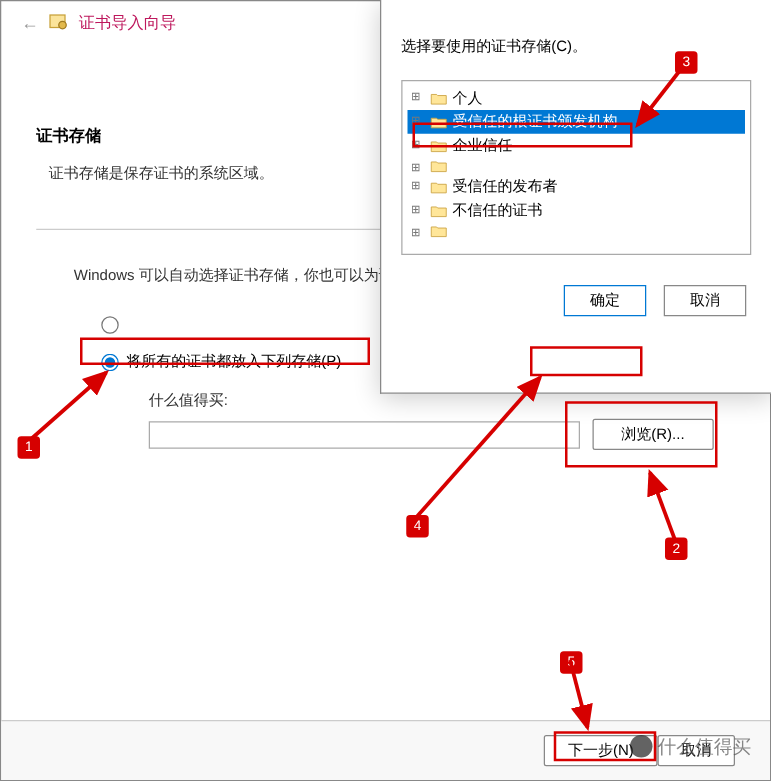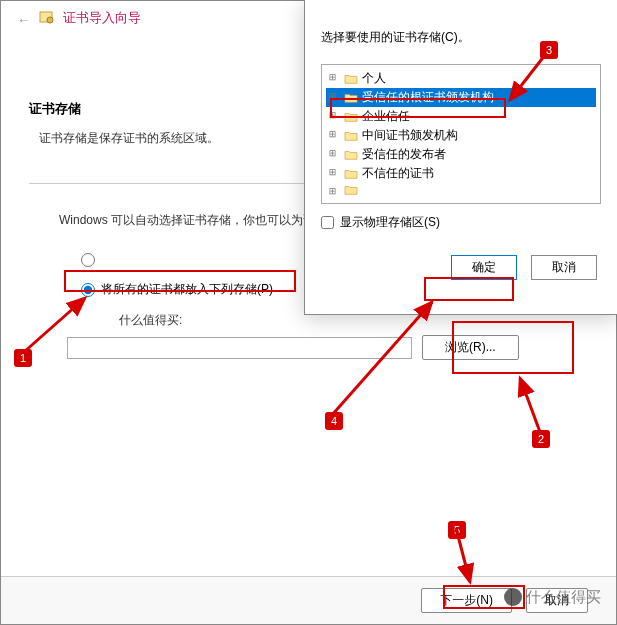--- a/index.html
+++ b/index.html
@@ -16,25 +16,25 @@
     .section-title { font-weight: 600; font-size: 13px; margin: 45px 0 12px 0; color: #000; }
     .section-sub { color: #333; margin-bottom: 36px; margin-left: 10px; }
     .sep { border: none; border-top: 1px solid #ccc; margin: 10px 0 28px 0; }
     .section-para { color: #333; margin-left: 30px; margin-bottom: 24px; }
 
     .radio-row { display: flex; align-items: center; gap: 6px; margin-left: 52px; margin-bottom: 14px; }
     .radio-row input[type=radio] { width: 14px; height: 14px; accent-color: #0078d4; }
     .radio-row label { color: #000; }
 
     .store-label { margin-left: 90px; margin-top: 10px; color: #333; }
-    .store-input-row { display: flex; align-items: center; gap: 10px; margin-left: 38px; margin-top: 6px; }
+    .store-input-row { display: flex; align-items: center; gap: 10px; margin-left: 90px; margin-top: 6px; }
     .store-input { width: 345px; height: 22px; border: 1px solid #aaa; background: #fff; padding: 2px 4px; }
     .browse-btn { padding: 3px 22px; border: 1px solid #888; background: #fff; border-radius: 2px; cursor: pointer; font-size: 12px; }
 
-    .wizard-footer { position: absolute; left: 0; right: 0; bottom: 0; height: 48px; border-top: 1px solid #ccc; display: flex; justify-content: flex-end; align-items: center; gap: 14px; padding-right: 28px; background: #f8f8f8; }
+    .wizard-footer { position: absolute; left: 0; right: 0; bottom: 0; height: 48px; border-top: 1px solid #ccc; display: flex; justify-content: flex-end; align-items: center; padding-right: 28px; background: #f8f8f8; }
     .footer-btn { padding: 3px 18px; border: 1px solid #888; background: #fff; border-radius: 2px; cursor: pointer; font-size: 12px; }
 
     
     .hl { position: absolute; border: 2px solid #d60000; pointer-events: none; }
     .hl1 { left: 64px; top: 270px; width: 232px; height: 22px; }
     .hl-browse { left: 452px; top: 321px; width: 122px; height: 53px; }
     .hl-tree-item { left: 330px; top: 98px; width: 176px; height: 20px; }
     .hl-ok { left: 424px; top: 277px; width: 90px; height: 24px; }
     .hl-next { left: 443px; top: 585px; width: 82px; height: 24px; }
 
@@ -134,21 +134,20 @@
           <svg class="folder-icon" viewBox="0 0 16 14">
             <path d="M1 3 h5 l1 1 h8 v8 h-14 z" fill="#ffe699" stroke="#caa23f" stroke-width="0.8"></path>
           </svg>
           <span>企业信任</span>
         </div>
         <div class="tree-item">
           <span class="tree-plus">⊞</span>
           <svg class="folder-icon" viewBox="0 0 16 14">
             <path d="M1 3 h5 l1 1 h8 v8 h-14 z" fill="#ffe699" stroke="#caa23f" stroke-width="0.8"></path>
           </svg>
-          <span>中间证书颁发机构</span>
         </div>
         <div class="tree-item">
           <span class="tree-plus">⊞</span>
           <svg class="folder-icon" viewBox="0 0 16 14">
             <path d="M1 3 h5 l1 1 h8 v8 h-14 z" fill="#ffe699" stroke="#caa23f" stroke-width="0.8"></path>
           </svg>
           <span>受信任的发布者</span>
         </div>
         <div class="tree-item">
           <span class="tree-plus">⊞</span>
@@ -157,24 +156,20 @@
           </svg>
           <span>不信任的证书</span>
         </div>
         <div class="tree-item">
           <span class="tree-plus">⊞</span>
           <svg class="folder-icon" viewBox="0 0 16 14">
             <path d="M1 3 h5 l1 1 h8 v8 h-14 z" fill="#ffe699" stroke="#caa23f" stroke-width="0.8"></path>
           </svg>
         </div>
       </div>
-    <div class="checkbox-row">
-      <input type="checkbox" style="">
-      <label>显示物理存储区(S)</label>
-    </div>
   </div>
   <div class="dialog-footer">
     <button class="dlg-btn default">确定</button>
     <button class="dlg-btn">取消</button>
   </div>
 </div>
 
 <div class="hl hl1"></div>
 <div class="hl hl-browse"></div>
 <div class="hl hl-tree-item"></div>

